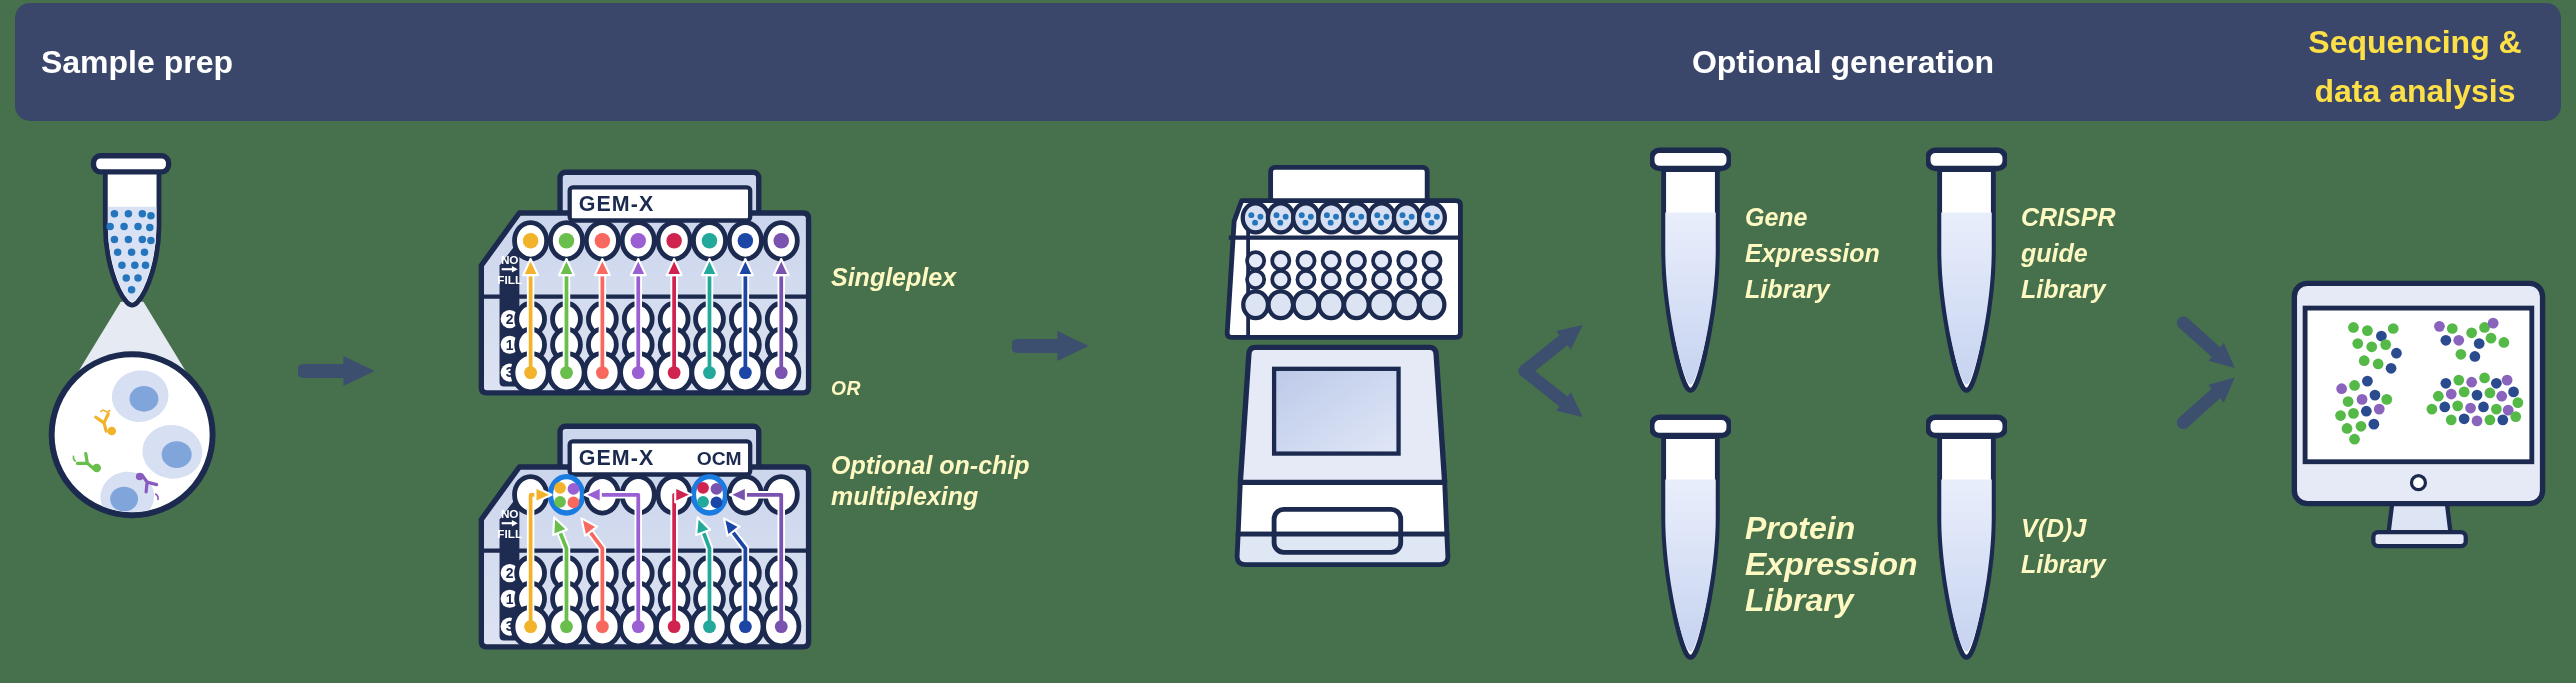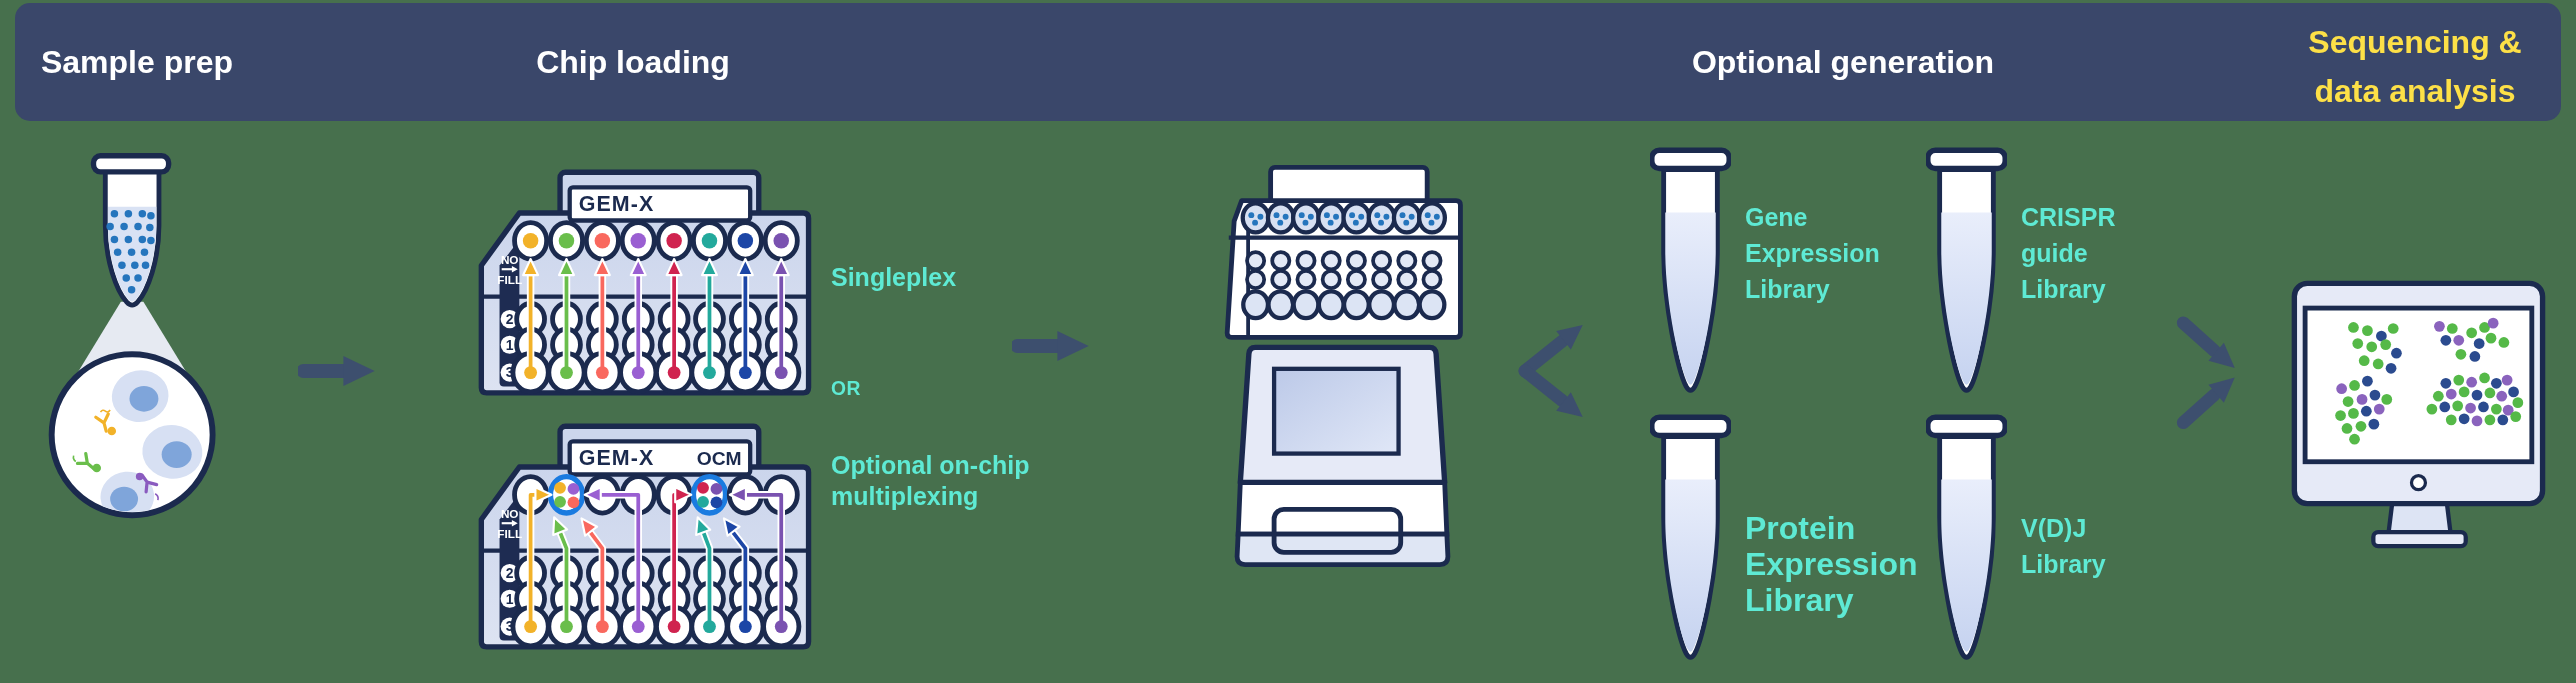--- a/index.html
+++ b/index.html
@@ -2,21 +2,21 @@
 <html style="font-size:8.6px"><head>
 <meta charset="utf-8">
 <style>
   html,body{margin:0;padding:0;}
   body{width:2576px;height:684px;overflow:hidden;background:#47704d;font-family:"Liberation Sans",sans-serif;}
   #canvas{position:relative;width:2576px;height:604px;background:#47704d;}
   .abs{position:absolute;}
   .header-bar{position:absolute;left:15px;top:3.2px;width:2546px;height:118px;background:#3a476a;border-radius:15px;}
   .stage-title{position:absolute;top:44px;transform:translateX(-50%);color:#ffffff;font-weight:bold;font-size:32px;white-space:nowrap;}
   .stage-title-2line{position:absolute;top:18px;transform:translateX(-50%);color:#fde047;font-weight:bold;font-size:32px;line-height:49px;text-align:center;white-space:nowrap;}
-  .caption{position:absolute;color:#5eead4;font-weight:bold;}
+  .caption{position:absolute;color:#fef9c3;font-weight:bold;font-style:italic;}
   .cap-center{text-align:center;}
   svg text{font-family:"Liberation Sans",sans-serif;}
 </style>
 </head>
 <body>
 
 <div id="canvas">
 
   <svg width="0" height="0" style="position:absolute">
     <defs>
@@ -30,21 +30,20 @@
       </linearGradient>
       <linearGradient id="chipGrad" x1="0" y1="0" x2="0" y2="1">
         <stop offset="0" stop-color="#cbd5ec"></stop>
           <stop offset="1" stop-color="#dde3f2"></stop>
       </linearGradient>
     </defs>
   </svg>
 
   <div class="header-bar"></div>
   <div class="stage-title" style="left:137px">Sample prep</div>
-  <div class="stage-title" style="left:633px">Chip loading</div>
   <div class="stage-title" style="left:1843px">Optional generation</div>
   <div class="stage-title-2line" style="left:2415px">
     <div>Sequencing &amp;</div>
     <div>data analysis</div>
   </div>
 
   <svg class="abs" style="left:21.5px;top:145px" width="231" height="397" viewBox="0 0 430 740">
     <defs>
         <clipPath id="lensClip">
           <circle cx="205" cy="540" r="144"></circle>

